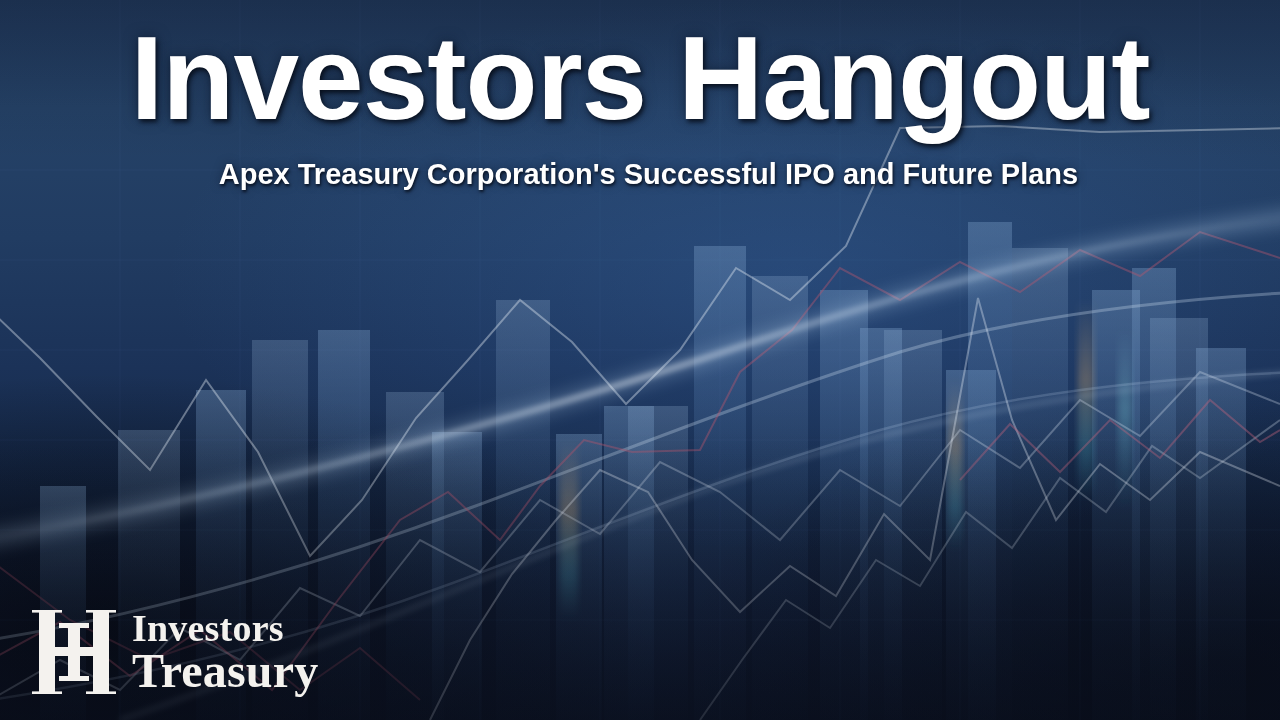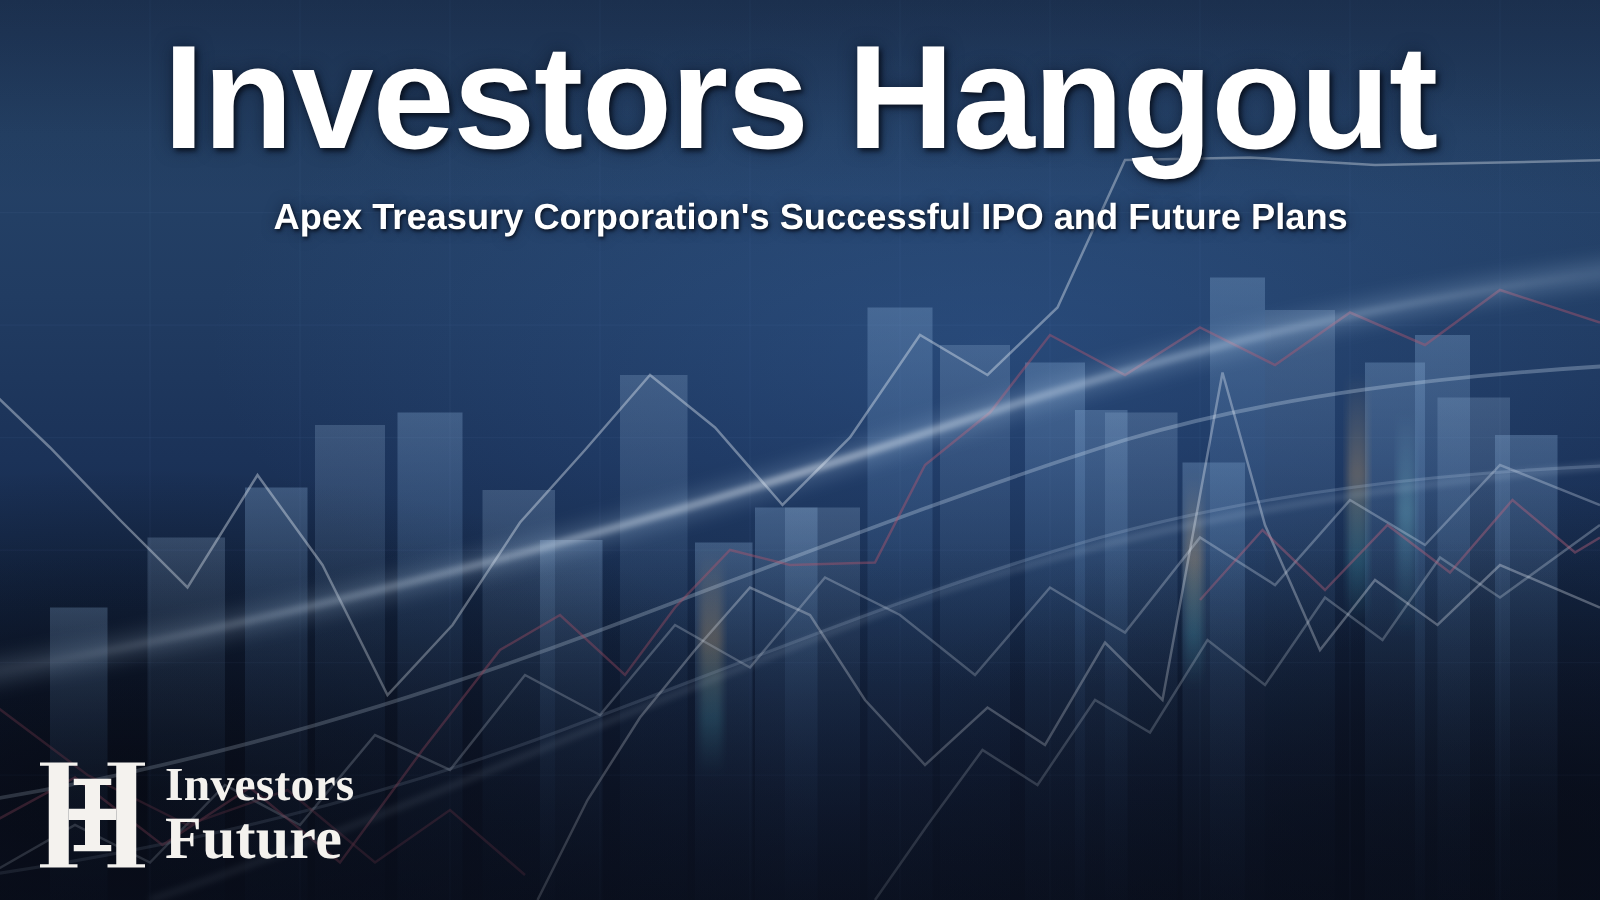--- a/index.html
+++ b/index.html
@@ -288,17 +288,17 @@
 
         <rect x="29" y="47" width="38" height="9"></rect>
 
         <rect x="33" y="23" width="30" height="5"></rect>
         <rect x="42" y="27" width="12" height="50"></rect>
         <rect x="33" y="76" width="30" height="5"></rect>
       </g>
     </svg>
     <div class="logo-words">
       <span class="logo-word-1">Investors</span>
-      <span class="logo-word-2">Future</span>
+      <span class="logo-word-2">Treasury</span>
     </div>
   </div>
 
 </div>
 
 </body></html>

